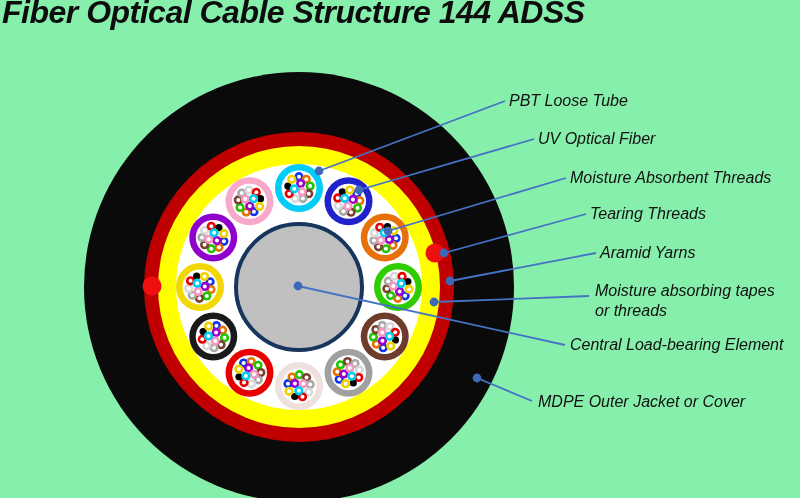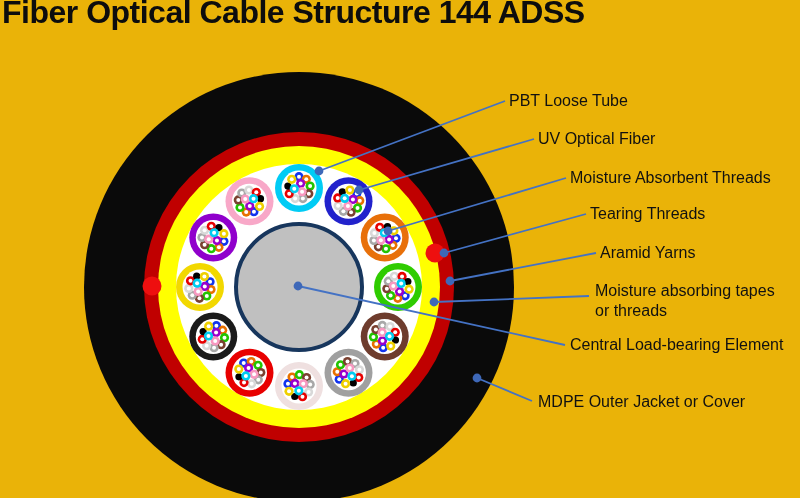--- a/index.html
+++ b/index.html
@@ -1,17 +1,17 @@
 <!DOCTYPE html>
 <html><head>
 <meta charset="utf-8">
 <style>
   html,body{margin:0;padding:0;background:#ffffff;}
-  .page{position:relative;width:800px;height:498px;background:#eab308;overflow:hidden;
-        font-family:"Liberation Sans", sans-serif;}
+  .page{position:relative;width:800px;height:498px;background:#86efac;overflow:hidden;
+        font-family:"Liberation Sans", sans-serif;font-style:italic;}
   .title{position:absolute;left:2px;top:-6px;margin:0;font-size:32px;font-weight:bold;
          color:#0d0d0d;letter-spacing:-0.5px;white-space:nowrap;}
   svg{position:absolute;left:0;top:0;}
   svg text{font-family:"Liberation Sans", sans-serif;font-size:16px;fill:#111111;}
 </style>
 </head>
 <body>
 
 <div class="page">
   <h1 class="title">Fiber Optical Cable Structure 144 ADSS</h1>

